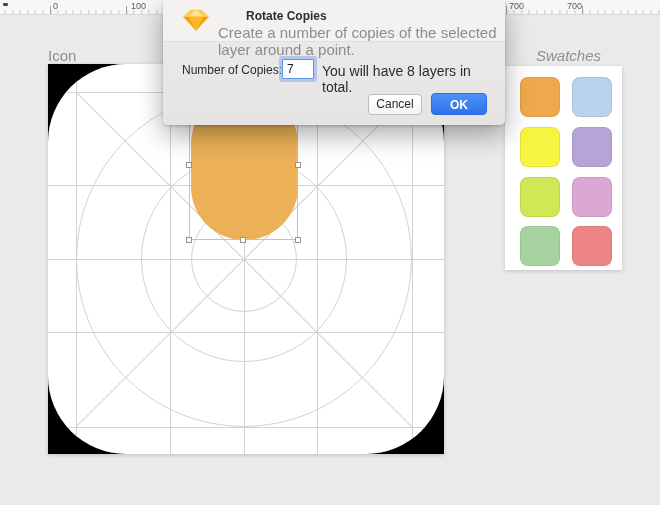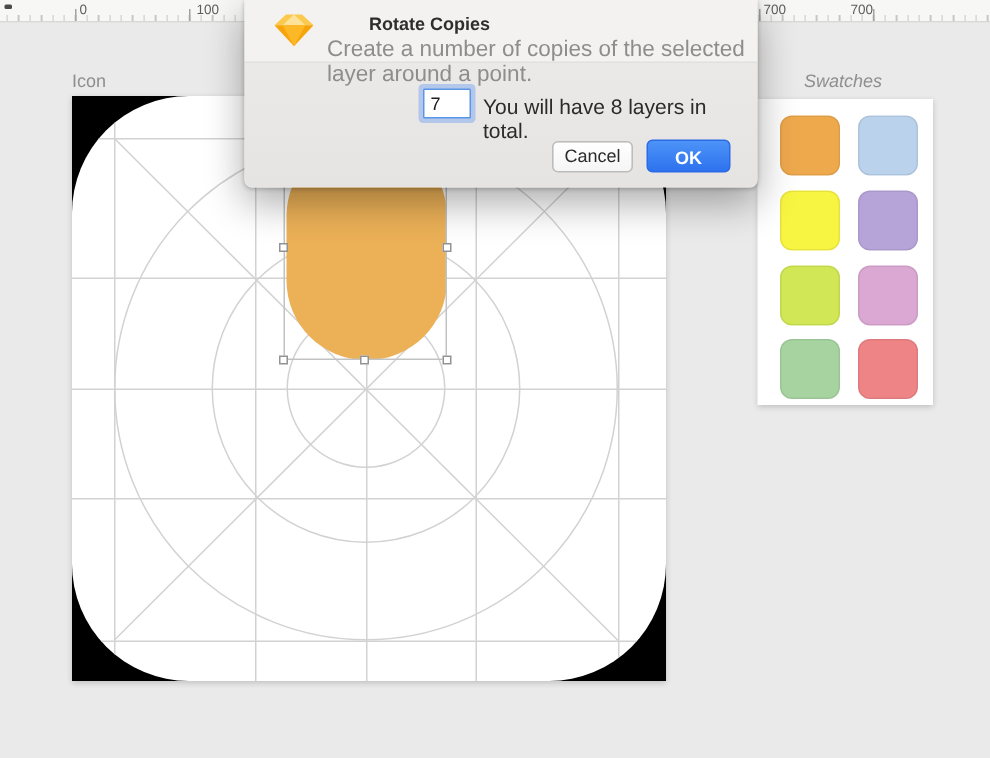--- a/index.html
+++ b/index.html
@@ -25,21 +25,21 @@
   .major-tick { position:absolute; bottom:0; width:1px; height:8px; background:#a3a3a2; }
   .mt0{left:50px;} .mt1{left:126px;} .mt2{left:506px;} .mt3{left:582px;}
   .ruler-label {
     position:absolute; top:1px; font-size:9px; color:#5d5d5c; letter-spacing:0;
   }
   .rl0{left:53px;} .rl1{left:131px;text-align:center;} .rl2{left:509px;} .rl3{left:567px;}
   .origin-marker { position:absolute; left:3px; top:3px; width:5px; height:3px; background:#4a4a4a; border-radius:1px; }
 
   
   .artboard-label {
-    position:absolute; font-size:12px; color:#8f8f8f; z-index:2;
+    position:absolute; font-size:15px; color:#8f8f8f; z-index:2;
   }
   .icon-label { left:48px; top:47px; }
   .swatches-label { left:536px; top:47px;font-style:italic; }
 
   
   .icon-artboard {
     position:absolute; left:48px; top:64px; width:396px; height:390px;
     background:#000;
     box-shadow:0 1px 4px rgba(0,0,0,0.18);
     z-index:1;
@@ -203,17 +203,18 @@
   <div class="dialog-header">
     <svg class="sketch-icon" viewBox="0 0 48 44">
       <polygon points="14,3 34,3 48,16 0,16" fill="#fcc94f"></polygon>
       <polygon points="24,3 10,16 38,16" fill="#fde39a"></polygon>
       <polygon points="0,16 48,16 24,42" fill="#f6a40a"></polygon>
       <polygon points="10,16 38,16 24,42" fill="#fdb827"></polygon>
     </svg>
     <div class="dialog-title">Rotate Copies</div>
     <div class="dialog-desc">Create a number of copies of the selected layer around a point.</div>
   </div>
+  <div class="field-label">Number of Copies:</div>
   <input class="copies-input" type="text" value="7" style="">
   <div class="hint-text">You will have 8 layers in total.</div>
   <div class="btn btn-cancel">Cancel</div>
   <div class="btn btn-ok">OK</div>
 </div>
 
 </body></html>

